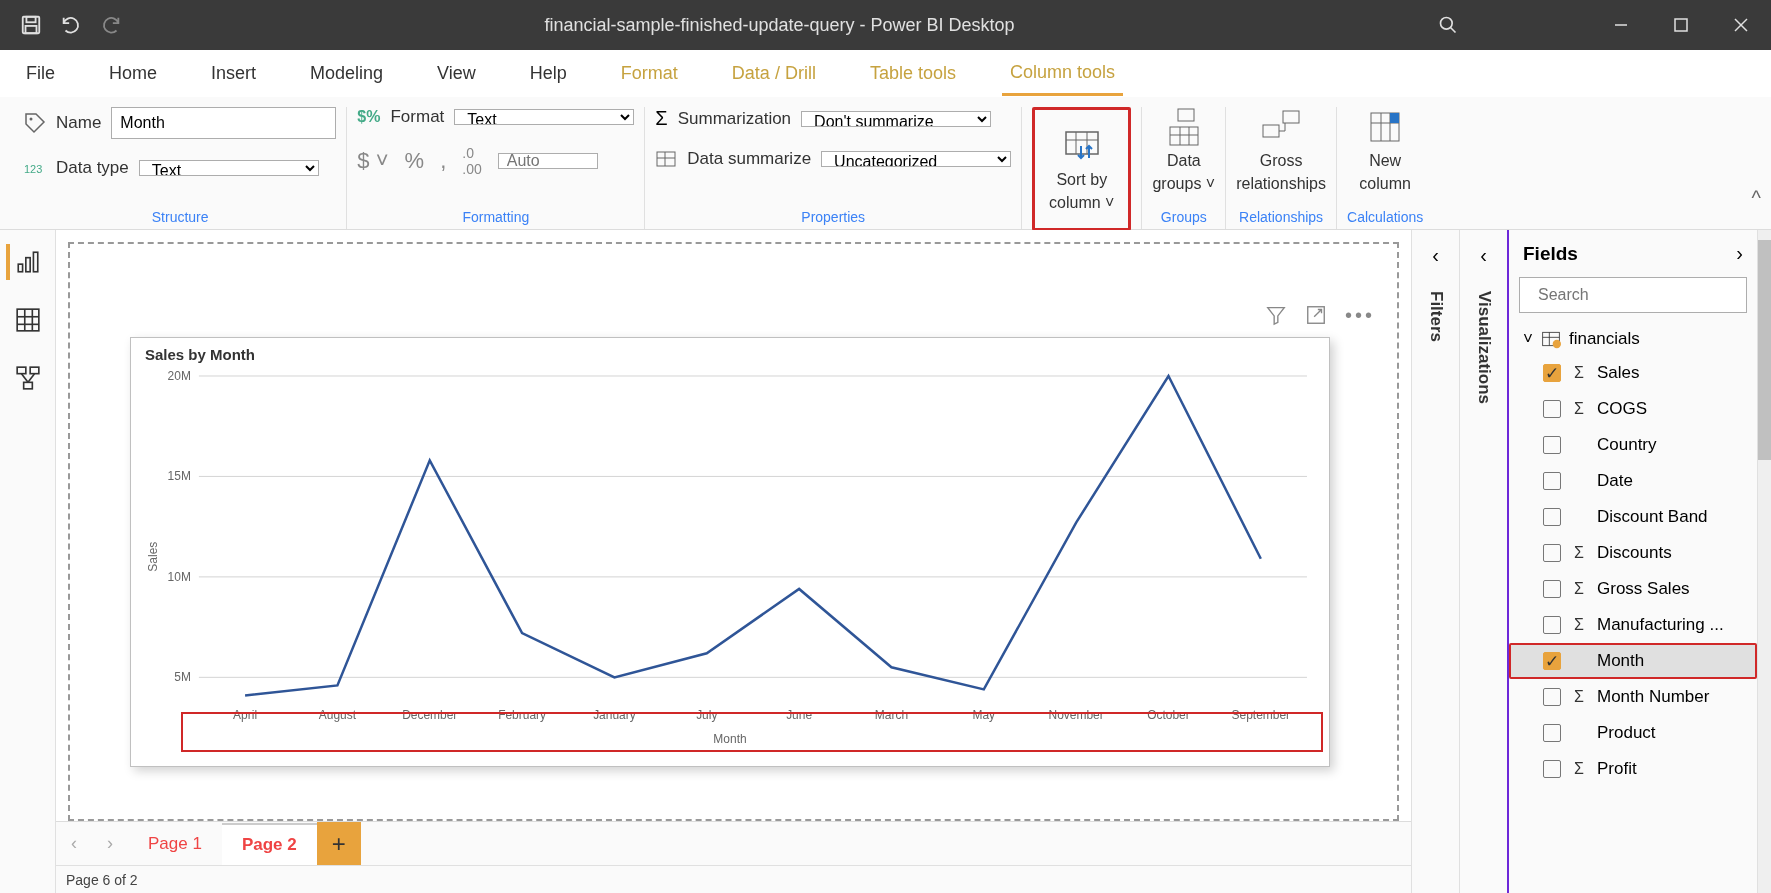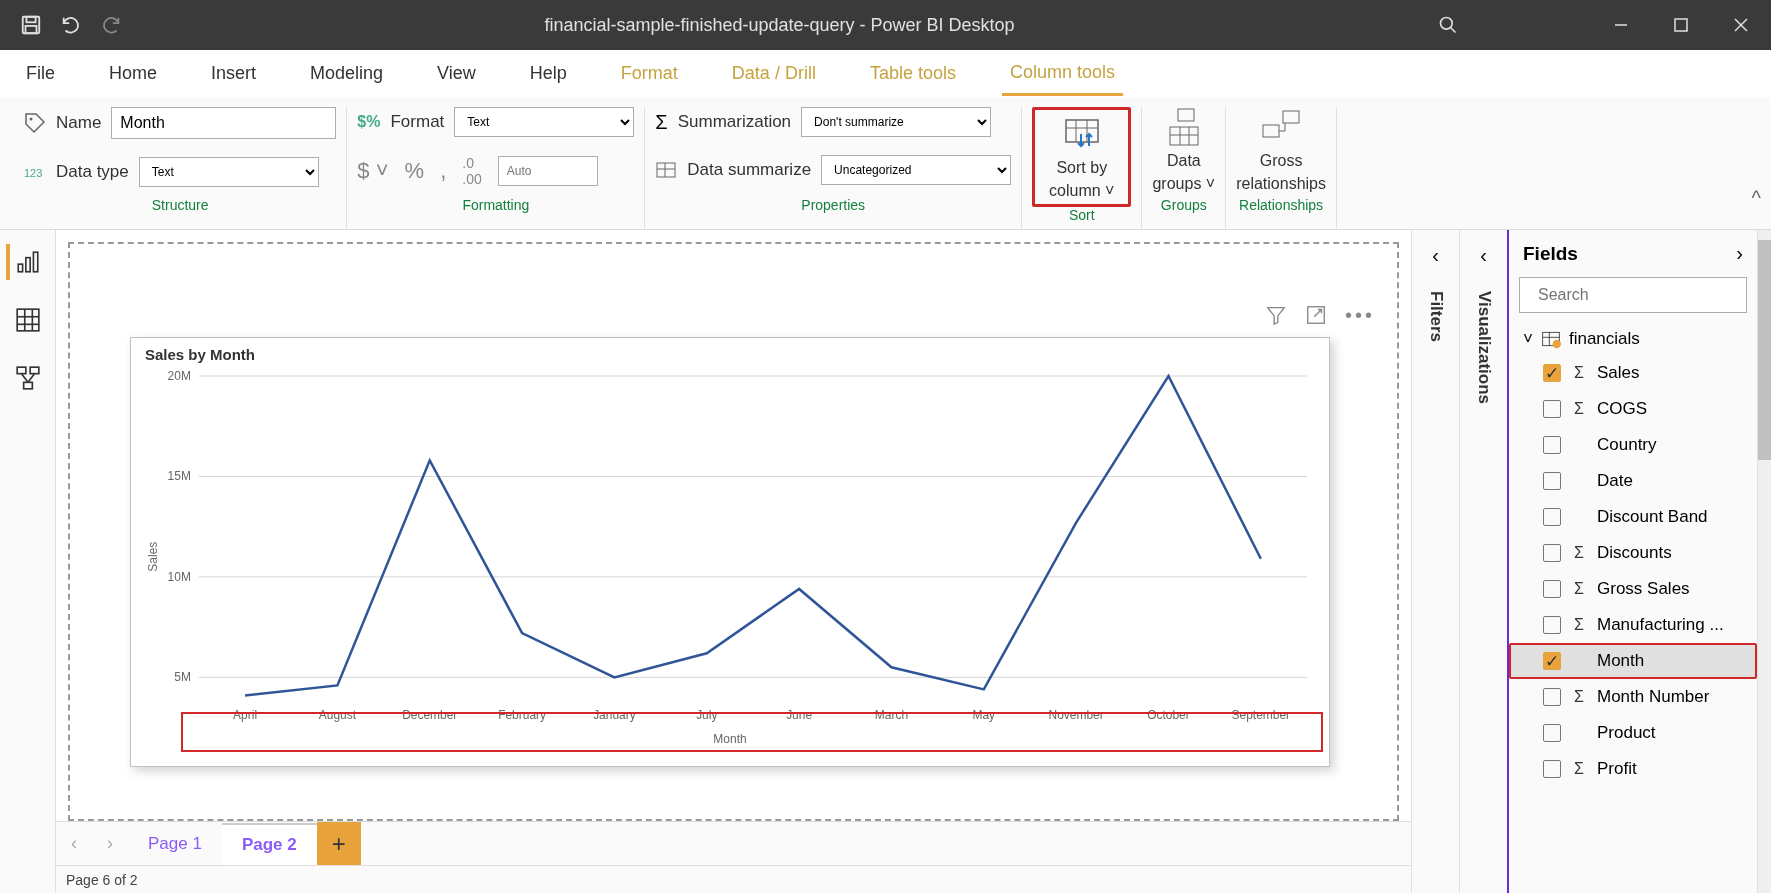--- a/index.html
+++ b/index.html
@@ -18,25 +18,25 @@
 .menubar { height: 47px; background: #fff; display: flex; align-items: center; padding: 16px 18px; gap: 38px; font-size: 18px; color: #333; }
 .menu-item { cursor: pointer; padding: 10px 8px; }
 .menu-item.active { color: #c6a23f; }
 .menu-item.underline { border-bottom: 3px solid #e8a33d; }
 
 
 .ribbon { height: 133px; background: #fafafa; border-bottom: 1px solid #dcdcdc; display: flex; padding: 10px 14px 0 14px; position: relative; }
 .ribbon-group { display: flex; flex-direction: column; align-items: center; padding: 0 10px; border-right: 1px solid #e0e0e0; }
 .ribbon-group:last-child { border-right: none; }
 .ribbon-body { display: flex; gap: 10px; flex: 1; }
-.ribbon-label { font-size: 14px; color: #15803d; margin-top: auto; margin-bottom: 16px; }
+.ribbon-label { font-size: 14px; color: #3b82f6; margin-top: auto; margin-bottom: 4px; }
 .rib-row { display: flex; align-items: center; gap: 10px; margin-bottom: 8px; }
 .rib-label { font-size: 17px; color: #333; }
 .rib-input { height: 32px; border: 1px solid #adadad; background: #fff; padding: 0 8px; font-size: 16px; min-width: 180px; }
-.rib-select { height: 30px; border: 1px solid #adadad; background: #fff; padding: 0 8px; font-size: 12px; }
+.rib-select { height: 16px; border: 1px solid #adadad; background: #fff; padding: 0 8px; font-size: 16px; }
 .rib-btn-v { display: flex; flex-direction: column; align-items: center; gap: 4px; cursor: pointer; text-align: center; font-size: 16px; color: #333; line-height: 1.2; }
 .rib-btn-v svg { width: 40px; height: 40px; }
 .highlight-red { border: 3px solid #d02828; border-radius: 2px; padding: 2px; }
 .fmt-icons { display: flex; gap: 16px; align-items: center; font-size: 22px; color: #888; }
 .collapse-chev { position: absolute; right: 10px; top: 90px; font-size: 20px; color: #666; }
 
 
 .workspace { flex: 1; display: flex; overflow: hidden; }
 .left-rail { width: 56px; background: #fafafa; border-right: 1px solid #e0e0e0; display: flex; flex-direction: column; align-items: center; padding-top: 14px; gap: 22px; }
 .left-rail-btn { width: 40px; height: 36px; display: flex; align-items: center; justify-content: center; cursor: pointer; }
@@ -44,21 +44,21 @@
 .canvas-area { flex: 1; background: #fff; position: relative; display: flex; flex-direction: column; }
 .canvas { flex: 1; position: relative; margin: 12px 12px 0 12px; border: 2px dashed #999; background: #fff; }
 .chart-container { position: absolute; left: 60px; top: 85px; width: 1200px; height: 430px; background: #fff; border: 1px solid #c0c0c0; box-shadow: 4px 4px 10px rgba(0,0,0,0.18); margin-top: 8px; }
 .chart-title { position: absolute; top: 8px; left: 14px; font-size: 15px; font-weight: 600; color: #333; }
 .chart-icons { position: absolute; top: 60px; right: 30px; display: flex; gap: 18px; }
 .chart-icon { width: 22px; height: 22px; color: #888; cursor: pointer; }
 .chart-body { position: absolute; top: 28px; left: 12px; right: 12px; bottom: 20px; }
 .x-highlight { position: absolute; left: 50px; right: 6px; bottom: 14px; height: 40px; border: 2px solid #d02828; }
 .page-nav { height: 44px; display: flex; align-items: center; border-top: 1px solid #dcdcdc; background: #fafafa; }
 .nav-arrow { width: 36px; text-align: center; color: #aaa; cursor: pointer; font-size: 18px; }
-.page-tab { padding: 10px 20px; font-size: 17px; color: #8b5cf6; cursor: pointer; }
+.page-tab { padding: 10px 20px; font-size: 17px; color: #ef4444; cursor: pointer; }
 .page-tab.active { background: #fff; border-top: 2px solid #ccc; font-weight: 600; }
 .add-page { width: 44px; height: 44px; background: #e8a33d; display: flex; align-items: center; justify-content: center; font-size: 24px; color: #333; cursor: pointer; }
 .status { height: 28px; border-top: 1px solid #e0e0e0; background: #fafafa; font-size: 14px; padding-left: 10px; display: flex; align-items: center; color: #444; }
 
 
 .collapsed-pane { width: 48px; border-left: 1px solid #e0e0e0; background: #fafafa; display: flex; flex-direction: column; align-items: center; padding-top: 14px; }
 .collapsed-pane .chev { font-size: 20px; margin-bottom: 24px; cursor: pointer; }
 .collapsed-pane .vtext { writing-mode: vertical-rl; font-size: 17px; font-weight: 600; color: #333; }
 
 
@@ -203,21 +203,21 @@
             <line x1="10" y1="4" x2="10" y2="18" stroke="#666"></line>
           </svg>
         <span class="rib-label">Data summarize</span>
         <select class="rib-select" style="width:190px"><option>Uncategorized</option></select>
       </div>
     </div>
     <div class="ribbon-label">Properties</div>
   </div>
 
   <div class="ribbon-group">
-    <div class="highlight-red" style="padding:4px 14px">
+    <div class="highlight-red" style="padding:16px 14px">
       <div class="rib-btn-v">
         <svg viewBox="0 0 40 40">
             <rect x="4" y="6" width="32" height="22" fill="none" stroke="#666" stroke-width="1.5"></rect>
             <line x1="4" y1="14" x2="36" y2="14" stroke="#666"></line>
             <line x1="14" y1="6" x2="14" y2="28" stroke="#666"></line>
             <line x1="25" y1="6" x2="25" y2="28" stroke="#666"></line>
             <path d="M19 20 v12 M16 29 l3 3 l3 -3 M27 32 v-12 M24 23 l3 -3 l3 3" stroke="#2874c6" stroke-width="2" fill="none"></path>
           </svg>
         <span>Sort by</span>
         <span><span>column</span> ˅</span>
@@ -248,20 +248,34 @@
           <rect x="22" y="4" width="16" height="12" fill="none" stroke="#666"></rect>
           <line x1="18" y1="24" x2="24" y2="24" stroke="#666"></line>
           <line x1="24" y1="24" x2="24" y2="16" stroke="#666"></line>
         </svg>
       <span>Gross</span>
       <span>relationships</span>
     </div>
     <div class="ribbon-label">Relationships</div>
   </div>
 
+  <div class="ribbon-group" style="border-right:none">
+    <div class="rib-btn-v">
+      <svg viewBox="0 0 40 40">
+          <rect x="6" y="6" width="28" height="28" fill="none" stroke="#666"></rect>
+          <line x1="6" y1="16" x2="34" y2="16" stroke="#666"></line>
+          <line x1="16" y1="6" x2="16" y2="34" stroke="#666"></line>
+          <line x1="25" y1="6" x2="25" y2="34" stroke="#666"></line>
+          <rect x="25" y="6" width="9" height="10" fill="#2874c6"></rect>
+        </svg>
+      <span>New</span>
+      <span>column</span>
+    </div>
+    <div class="ribbon-label">Calculations</div>
+  </div>
   <div class="collapse-chev">^</div>
 </div>
 
 <div class="workspace">
   <div class="left-rail">
     <div class="left-rail-btn active">
       <svg width="26" height="26" viewBox="0 0 24 24" fill="none" stroke="#333" stroke-width="1.5">
           <rect x="3" y="14" width="4" height="7"></rect>
           <rect x="10" y="8" width="4" height="13"></rect>
           <rect x="17" y="3" width="4" height="18"></rect>

